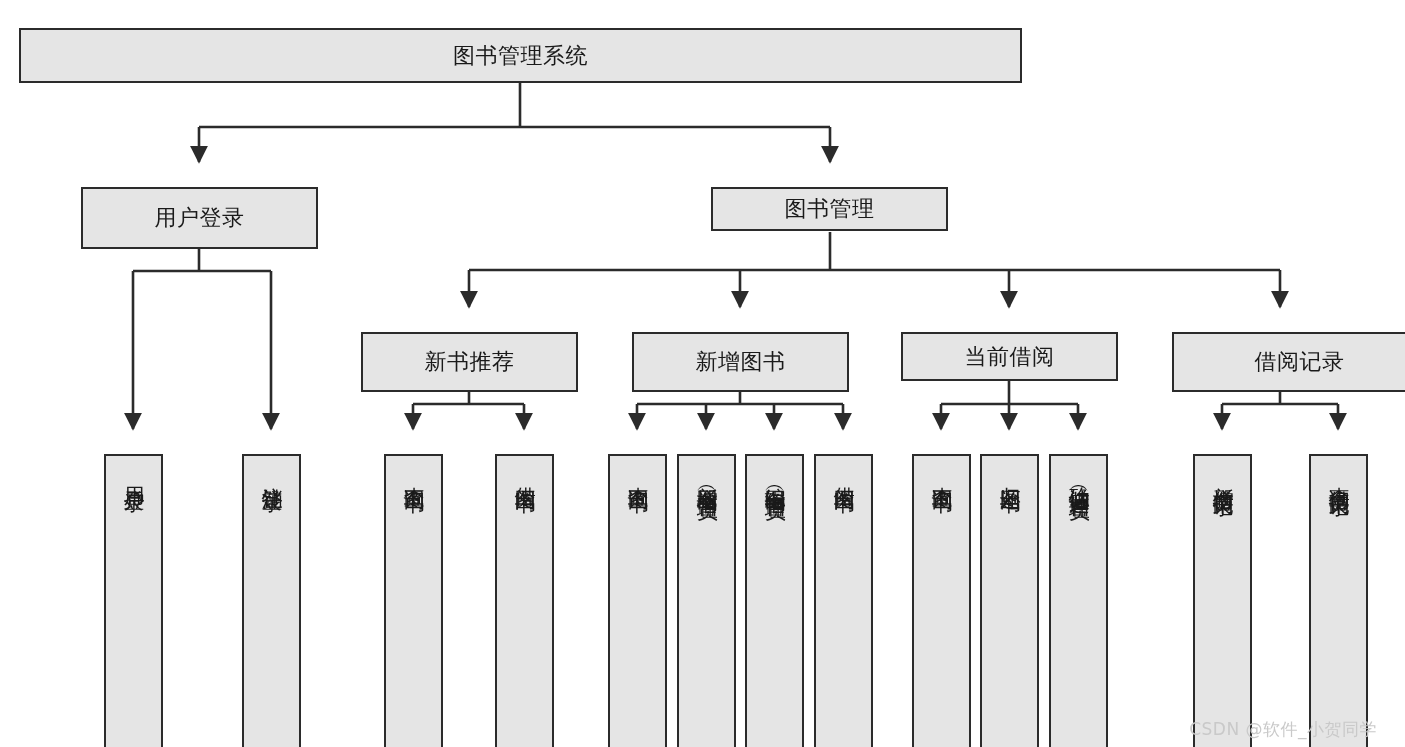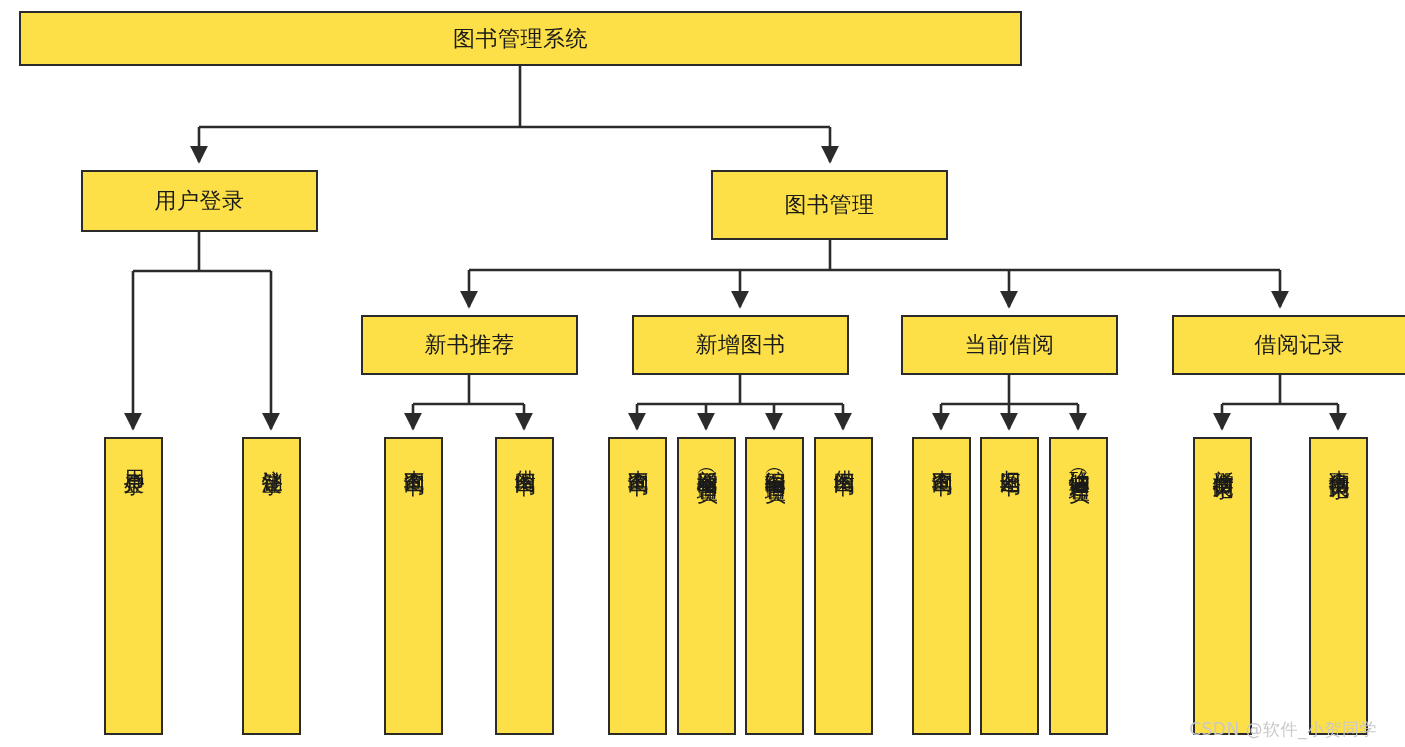--- a/index.html
+++ b/index.html
@@ -20,27 +20,28 @@
   #svg-layer {
     position: absolute;
     left: 0;
     top: 0;
     width: 1405px;
     height: 747px;
   }
   .node {
     position: absolute;
     box-sizing: border-box;
-    background: #fde047;
+    background: #e5e5e5;
     border: 2px solid #2b2b2b;
     display: flex;
     align-items: center;
     justify-content: center;
     color: #1a1a1a;
     z-index: 2;
+    margin-top: 17px;
   }
   .node .label {
     font-size: 22px;
     line-height: 1.18;
     letter-spacing: 0.5px;
     white-space: nowrap;
   }
   .node.vertical {
     align-items: flex-start;
     justify-content: center;
@@ -121,31 +122,31 @@
     </g>
   </svg>
 
   <div class="node" style="left:19px; top:11px; width:1003px; height:55px;">
     <span class="label">图书管理系统</span>
   </div>
 
   <div class="node" style="left:81px; top:170px; width:237px; height:62px;">
     <span class="label">用户登录</span>
   </div>
-  <div class="node" style="left:711px; top:170px; width:237px; height:70px;">
+  <div class="node" style="left:711px; top:170px; width:237px; height:44px;">
     <span class="label">图书管理</span>
   </div>
 
   <div class="node" style="left:361px; top:315px; width:217px; height:60px;text-align:right;">
     <span class="label">新书推荐</span>
   </div>
   <div class="node" style="left:632px; top:315px; width:217px; height:60px;">
     <span class="label">新增图书</span>
   </div>
-  <div class="node" style="left:901px; top:315px; width:217px; height:60px;">
+  <div class="node" style="left:901px; top:315px; width:217px; height:49px;">
     <span class="label">当前借阅</span>
   </div>
   <div class="node" style="left:1172px; top:315px; width:255px; height:60px;">
     <span class="label">借阅记录</span>
   </div>
 
   <div class="node vertical" style="left:104px; top:437px; width:59px; height:298px;">
     <span class="label">用户登录</span>
   </div>
   <div class="node vertical" style="left:242px; top:437px; width:59px; height:298px;">

